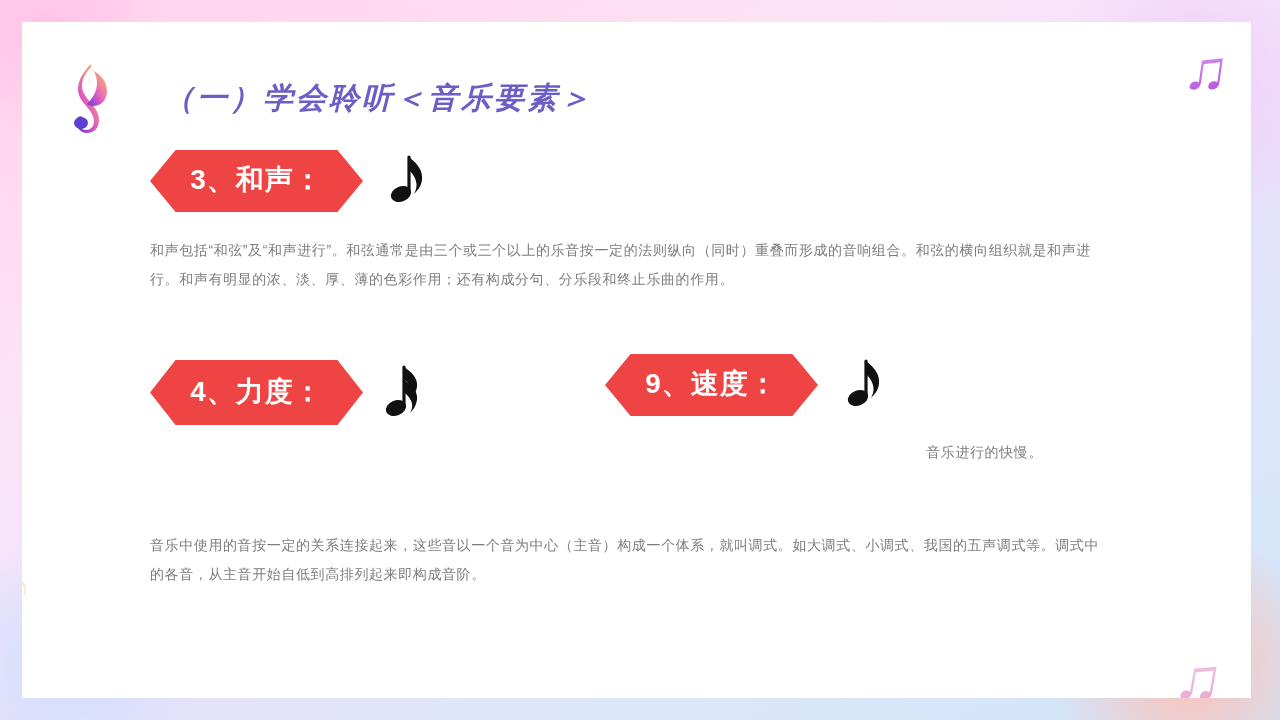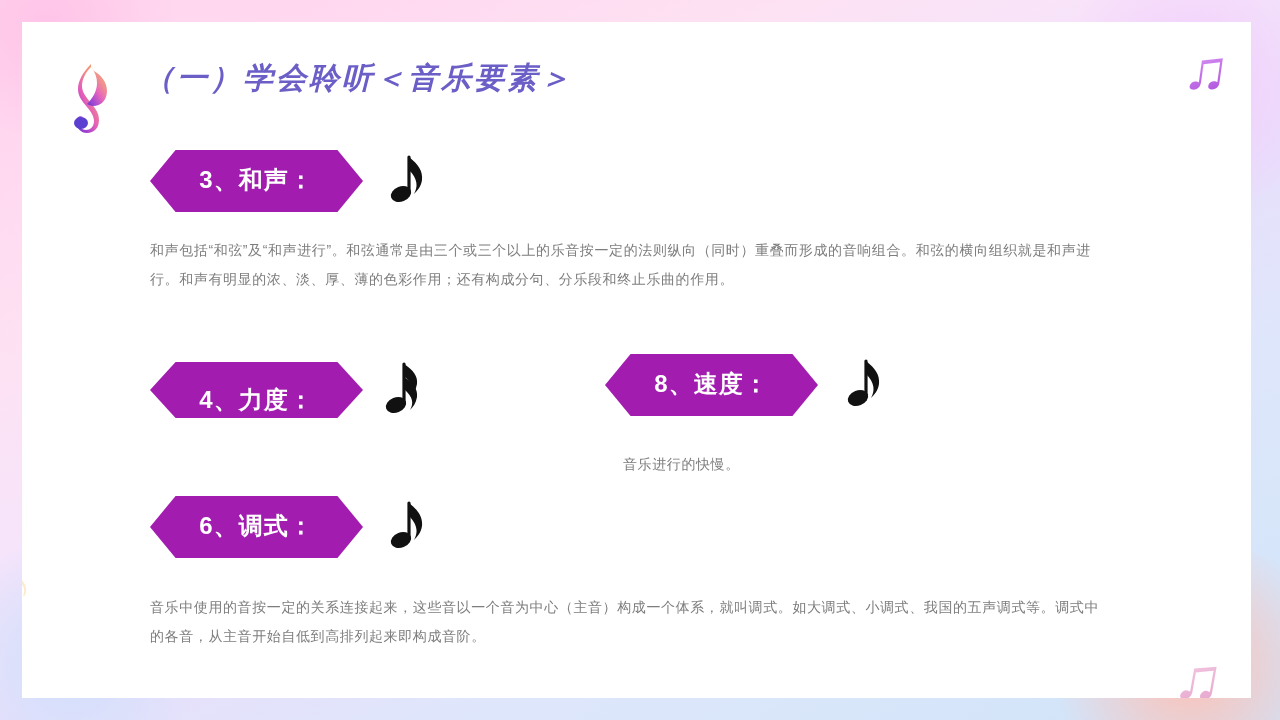--- a/index.html
+++ b/index.html
@@ -103,20 +103,22 @@
     opacity: .9;
   }
 
   
   #header {
     position: absolute;
     left: 36px;
     top: 36px;
     height: 80px;
     display: flex;
+    align-items: center;
+    gap: 20px;
   }
   #clef-icon {
     width: 62px;
     height: 80px;
     flex: 0 0 auto;
     display: block;
   }
   #slide-title {
     margin-left: 24px;
     font-family: "Liberation Serif", "DejaVu Serif", serif;
@@ -136,23 +138,23 @@
   .badge-row {
     display: flex;
     align-items: center;
   }
 
   .hex-badge {
     position: relative;
     display: flex;
     align-items: center;
     justify-content: center;
-    background: #a21caf;
+    background: #ef4444;
     color: #ffffff;
-    font-size: 24px;
+    font-size: 28px;
     font-weight: 700;
     letter-spacing: 1px;
     -webkit-clip-path: polygon(12% 0%, 88% 0%, 100% 50%, 88% 100%, 12% 100%, 0% 50%);
     clip-path: polygon(12% 0%, 88% 0%, 100% 50%, 88% 100%, 12% 100%, 0% 50%);
     box-sizing: border-box;
   }
   .hex-badge span {
     display: block;
     padding-bottom: 2px;
   }
@@ -223,54 +225,44 @@
           <path d="M22 4 L22 40" stroke="#111" stroke-width="3.2" fill="none" stroke-linecap="round"></path>
           <path d="M22 4 C31 11 36 18 35 27 C34 34 30 38 27 41 C31 34 31 26 22 17 Z" fill="#111"></path>
           <ellipse cx="14" cy="41" rx="10.5" ry="7.6" fill="#111" transform="rotate(-21 14 41)"></ellipse>
         </svg>
       </div>
       <div class="body-text" style="width:950px; margin-top:24px;">和声包括“和弦”及“和声进行”。和弦通常是由三个或三个以上的乐音按一定的法则纵向（同时）重叠而形成的音响组合。和弦的横向组织就是和声进行。和声有明显的浓、淡、厚、薄的色彩作用；还有构成分句、分乐段和终止乐曲的作用。</div>
     </div>
 
     <div class="section" style="left:128px; top:338px;">
       <div class="badge-row">
-        <div class="hex-badge" style="width:213px; height:56px;align-items:flex-end;">
+        <div class="hex-badge" style="width:213px; height:65px;">
           <span>4、力度：</span>
         </div>
         <svg class="note-mark" width="44" height="60" viewBox="0 0 44 60" style="margin-left:20px;">
           <path d="M21 4 L21 44" stroke="#111" stroke-width="3.2" fill="none" stroke-linecap="round"></path>
           <path d="M21 4 C30 10 35 16 34 24 C33 30 30 34 27 37 C31 30 30 24 21 16 Z" fill="#111"></path>
           <path d="M21 17 C30 23 35 29 34 37 C33 43 30 47 27 50 C31 43 30 37 21 29 Z" fill="#111"></path>
           <ellipse cx="13" cy="45" rx="10.5" ry="7.6" fill="#111" transform="rotate(-21 13 45)"></ellipse>
         </svg>
       </div>
     </div>
 
     <div class="section" style="left:583px; top:332px;">
       <div class="badge-row">
         <div class="hex-badge" style="width:213px; height:62px;">
-          <span>8、速度：</span>
+          <span>9、速度：</span>
         </div>
         <svg class="note-mark" width="44" height="56" viewBox="0 0 44 56" style="margin-left:26px;">
           <path d="M22 4 L22 40" stroke="#111" stroke-width="3.2" fill="none" stroke-linecap="round"></path>
           <path d="M22 4 C31 11 36 18 35 27 C34 34 30 38 27 41 C31 34 31 26 22 17 Z" fill="#111"></path>
           <ellipse cx="14" cy="41" rx="10.5" ry="7.6" fill="#111" transform="rotate(-21 14 41)"></ellipse>
         </svg>
       </div>
-      <div class="body-text small" style="width:420px; margin-top:38px; padding-left:18px;">音乐进行的快慢。</div>
+      <div class="body-text small" style="width:420px; margin-top:26px; padding-left:18px;text-align:right;">音乐进行的快慢。</div>
     </div>
 
     <div class="section" style="left:128px; top:474px;">
-      <div class="badge-row">
-        <div class="hex-badge" style="width:213px; height:62px;">
-          <span>6、调式：</span>
-        </div>
-        <svg class="note-mark" width="44" height="56" viewBox="0 0 44 56" style="margin-left:24px;">
-          <path d="M22 4 L22 40" stroke="#111" stroke-width="3.2" fill="none" stroke-linecap="round"></path>
-          <path d="M22 4 C31 11 36 18 35 27 C34 34 30 38 27 41 C31 34 31 26 22 17 Z" fill="#111"></path>
-          <ellipse cx="14" cy="41" rx="10.5" ry="7.6" fill="#111" transform="rotate(-21 14 41)"></ellipse>
-        </svg>
-      </div>
       <div class="body-text" style="width:950px; margin-top:35px;">音乐中使用的音按一定的关系连接起来，这些音以一个音为中心（主音）构成一个体系，就叫调式。如大调式、小调式、我国的五声调式等。调式中的各音，从主音开始自低到高排列起来即构成音阶。</div>
     </div>
 
   </div>
 </div>
 
 </body></html>

